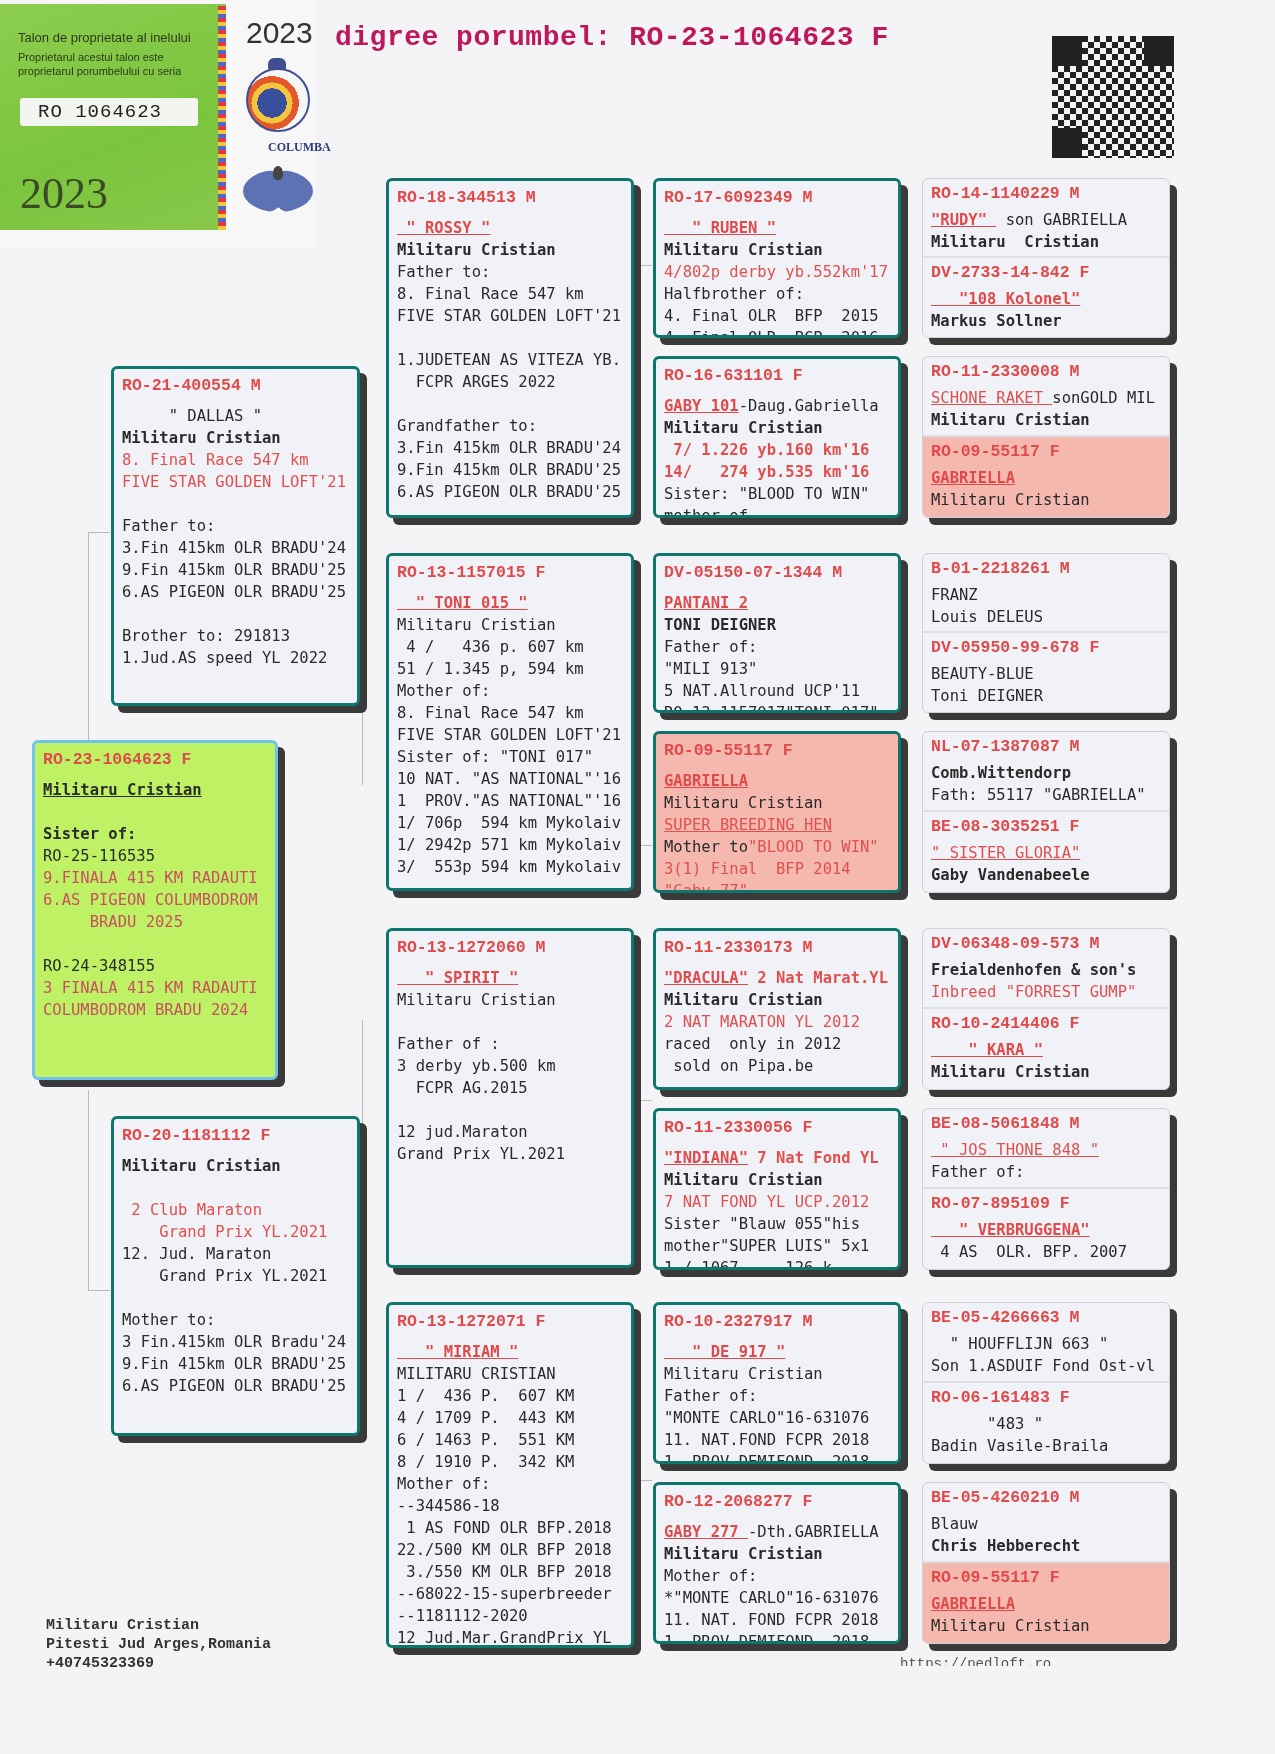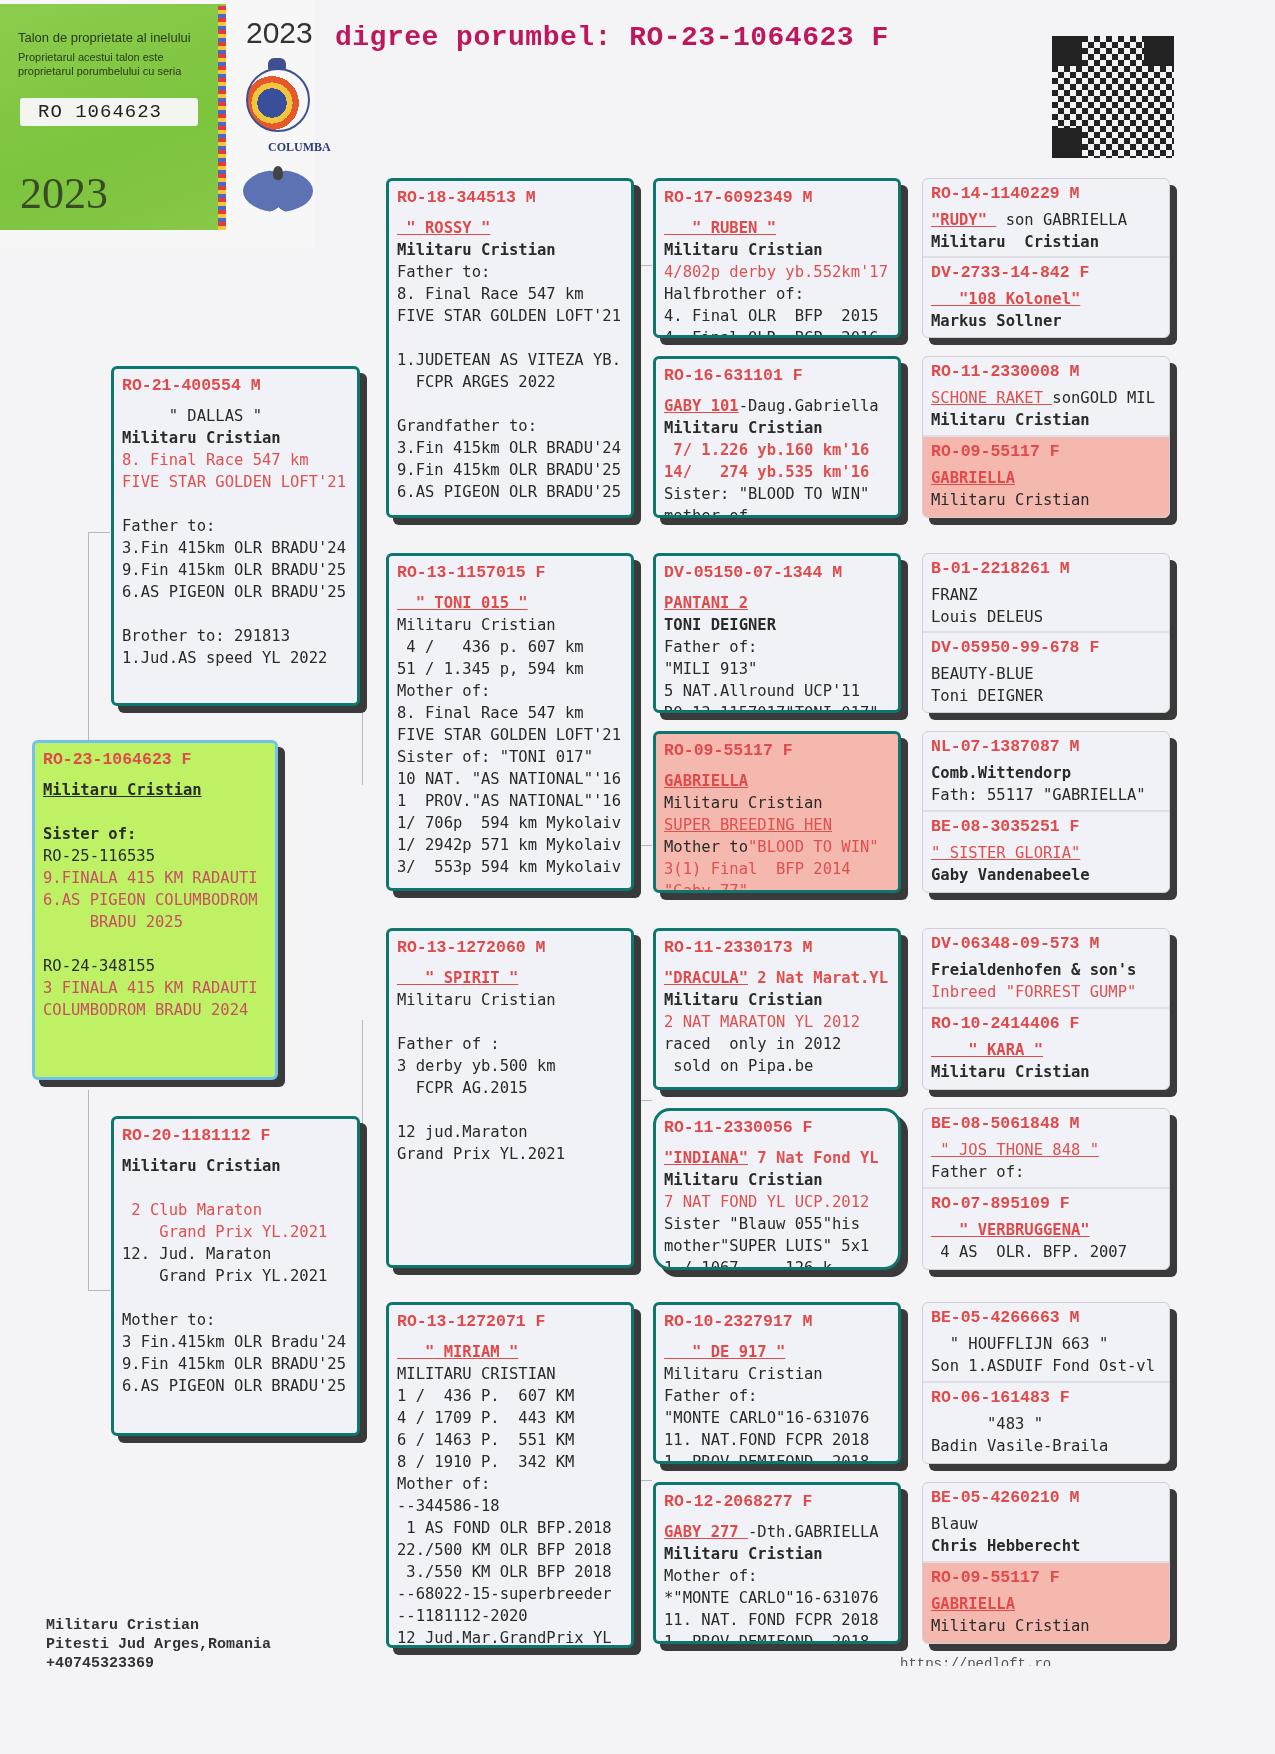--- a/index.html
+++ b/index.html
@@ -232,21 +232,21 @@
     <span class="line-txt red">"Gaby 77" ...</span>
   </div>
 <div class="card" id="ggp-4" style="left:653px;top:928px;width:248px;height:162px;">
     <span class="ring">RO-11-2330173 M</span>
     <span class="line-txt"><span class="name">"DRACULA"</span><span class="red bold"> 2 Nat Marat.YL</span></span>
     <span class="line-txt bold">Militaru Cristian</span>
     <span class="line-txt red">2 NAT MARATON YL 2012</span>
     <span class="line-txt">raced  only in 2012</span>
     <span class="line-txt"> sold on Pipa.be</span>
   </div>
-<div class="card" id="ggp-5" style="left:653px;top:1108px;width:248px;height:162px;border-radius:17px;">
+<div class="card" id="ggp-5" style="left:653px;top:1108px;width:248px;height:162px;">
     <span class="ring">RO-11-2330056 F</span>
     <span class="line-txt"><span class="name">"INDIANA"</span><span class="red bold"> 7 Nat Fond YL</span></span>
     <span class="line-txt bold">Militaru Cristian</span>
     <span class="line-txt red">7 NAT FOND YL UCP.2012</span>
     <span class="line-txt">Sister "Blauw 055"his</span>
     <span class="line-txt">mother"SUPER LUIS" 5x1</span>
     <span class="line-txt">1 / 1067 ... 126 k</span>
   </div>
 <div class="card" id="ggp-6" style="left:653px;top:1302px;width:248px;height:162px;">
     <span class="ring">RO-10-2327917 M</span>

